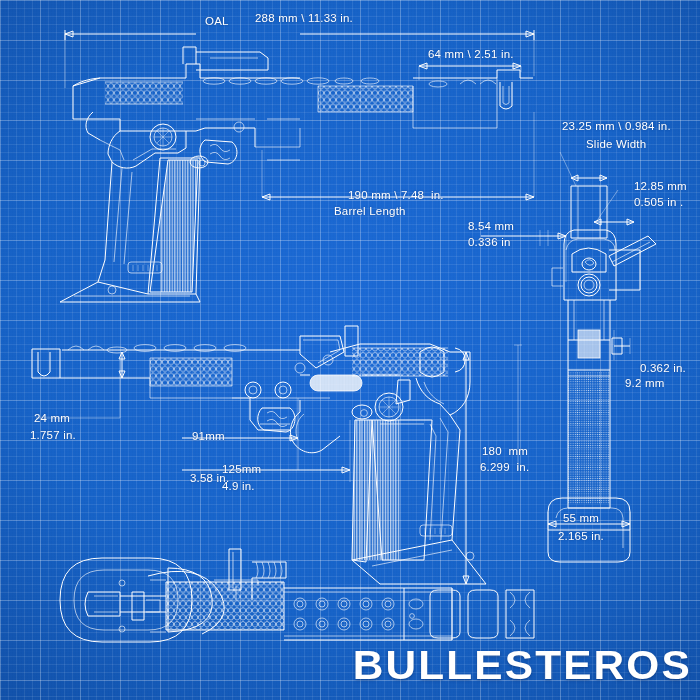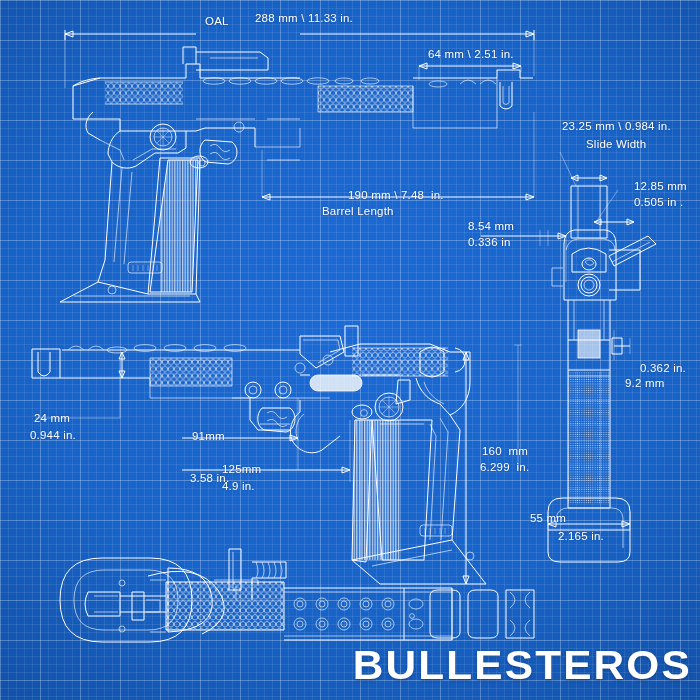--- a/index.html
+++ b/index.html
@@ -461,38 +461,38 @@
 
   <div class="txt" style="left:428px;top:48px;">64 mm \ 2.51 in.</div>
 
   <div class="txt" style="left:562px;top:120px;">23.25 mm \ 0.984 in.</div>
   <div class="txt" style="left:562px;top:138px;padding-left:24px;">Slide Width</div>
 
   <div class="txt" style="left:634px;top:180px;">12.85 mm</div>
   <div class="txt" style="left:634px;top:196px;">0.505 in .</div>
 
   <div class="txt" style="left:320px;top:189px;margin-left:28px;">190 mm \ 7.48  in.</div>
-  <div class="txt" style="left:322px;top:205px;">Barrel Length</div>
+  <div class="txt" style="left:322px;top:205px;padding-left:12px;">Barrel Length</div>
 
   <div class="txt" style="left:468px;top:220px;">8.54 mm</div>
   <div class="txt" style="left:468px;top:236px;">0.336 in</div>
 
   <div class="txt" style="left:625px;top:341px;margin-top:36px;">9.2 mm</div>
   <div class="txt" style="left:628px;top:362px;padding-left:12px;">0.362 in.</div>
 
   <div class="txt" style="left:34px;top:412px;">24 mm</div>
-  <div class="txt" style="left:30px;top:429px;">0.944 in.</div>
+  <div class="txt" style="left:30px;top:429px;">1.757 in.</div>
 
   <div class="txt" style="left:192px;top:430px;">91mm</div>
   <div class="txt" style="left:190px;top:464px;margin-top:8px;">3.58 in.</div>
 
   <div class="txt" style="left:222px;top:463px;">125mm</div>
   <div class="txt" style="left:222px;top:480px;">4.9 in.</div>
 
-  <div class="txt" style="left:482px;top:445px;">160  mm</div>
+  <div class="txt" style="left:482px;top:445px;">180  mm</div>
   <div class="txt" style="left:480px;top:461px;">6.299  in.</div>
 
-  <div class="txt" style="left:530px;top:512px;border-radius:6px;">55 mm</div>
+  <div class="txt" style="left:563px;top:512px;border-radius:6px;">55 mm</div>
   <div class="txt" style="left:558px;top:530px;">2.165 in.</div>
 
   <div class="brand">BULLESTEROS</div>
 
 </div>
 
 </body></html>

